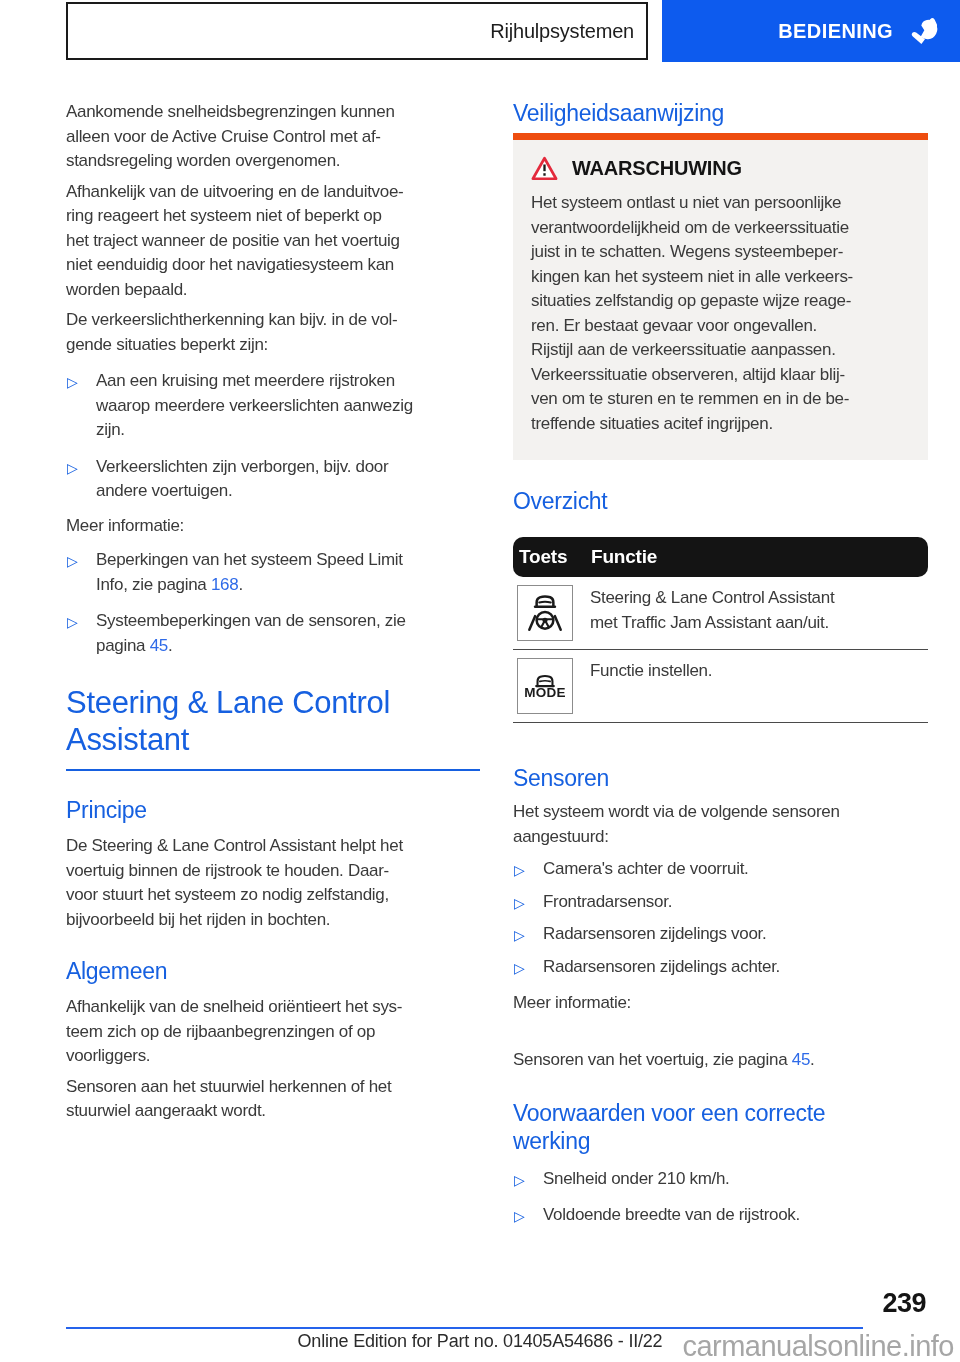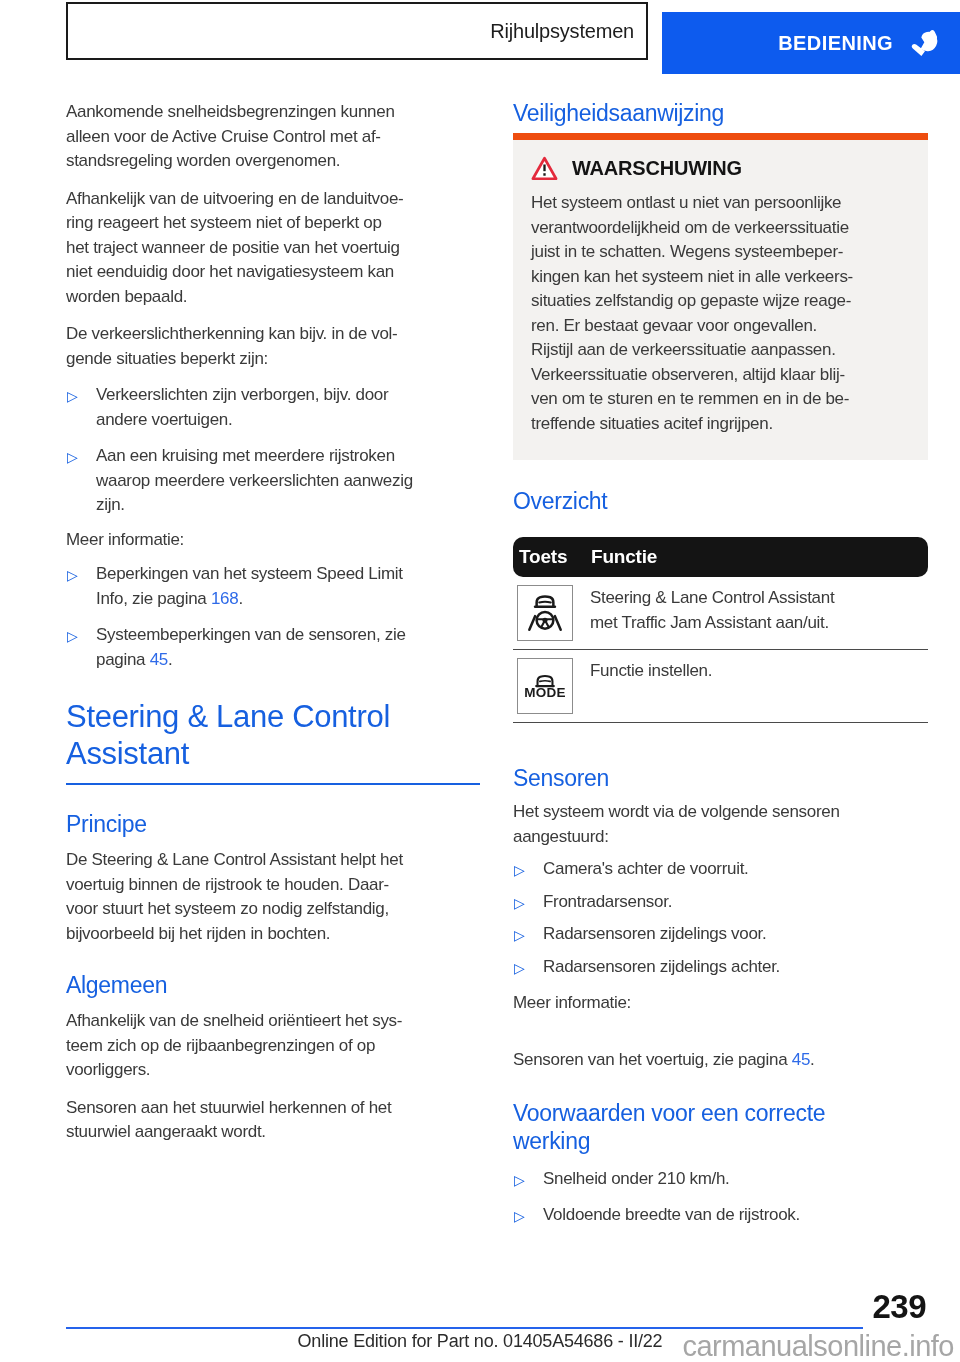--- a/index.html
+++ b/index.html
@@ -4,39 +4,39 @@
 <style>
   html,body{margin:0;padding:0;}
   body{width:960px;height:1362px;background:#ffffff;font-family:"Liberation Sans",sans-serif;color:#3a3a3a;position:relative;overflow:hidden;}
   .page{position:relative;width:960px;height:1362px;background:#ffffff;}
 
   
   .hdr-box{position:absolute;left:66px;top:2px;width:582px;height:58px;background:#fff;
     border:2px solid #1a1a1a;box-sizing:border-box;display:flex;align-items:center;
     justify-content:flex-end;padding-right:12px;}
   .hdr-breadcrumb{font-size:20px;color:#1d1d1d;letter-spacing:-0.2px;}
-  .hdr-tab{position:absolute;left:662px;top:12px;width:298px;height:62px;background:#0d5bee;
+  .hdr-tab{position:absolute;left:662px;top:0;width:298px;height:62px;background:#0d5bee;
     display:flex;align-items:center;justify-content:flex-end;gap:16px;
     padding-right:20px;box-sizing:border-box;cursor:pointer;}
   .hdr-tab-label{color:#ffffff;font-weight:bold;font-size:20px;letter-spacing:0.4px;}
 
   
   .cols{position:absolute;left:66px;top:100px;width:862px;display:flex;gap:33px;}
   .col-l{width:414px;}
   .col-r{width:415px;}
 
   .p{font-size:17px;line-height:24.5px;letter-spacing:-0.3px;white-space:pre-line;margin:0;}
   .h1{font-size:31px;line-height:37px;color:#1660e0;font-weight:400;letter-spacing:-0.3px;
       white-space:pre-line;margin:0;}
   .h2{font-size:23px;line-height:27px;color:#1660e0;font-weight:400;letter-spacing:-0.3px;
       white-space:pre-line;margin:0;}
   .h3{font-size:23px;line-height:27px;color:#5d96f0;font-weight:400;letter-spacing:-0.3px;margin:0;}
   .title-rule{height:2px;background:#1660e0;margin-top:11px;}
 
-  .mt8{margin-top:8px}.mt10{margin-top:10px}.mt12{margin-top:12px}.mt13{margin-top:13px}
+  .mt8{margin-top:8px}.mt10{margin-top:10px}.mt12{margin-top:12px}.mt13{margin-top:6px}
   .mt18{margin-top:6px}.mt20{margin-top:20px}.mt22{margin-top:22px}.mt26{margin-top:26px}
   .mt28{margin-top:28px}.mt42{margin-top:42px}
 
   .bullet{position:relative;padding-left:30px;font-size:17px;line-height:24.5px;
     letter-spacing:-0.3px;}
   .bullet .marker{position:absolute;left:1px;top:1px;color:#1660e0;font-size:14px;}
   .bullet .marker::before{content:"▷";}
   .btext{white-space:pre-line;}
   .plink{color:#2e6ae8;text-decoration:none;cursor:pointer;}
 
@@ -50,21 +50,21 @@
     font-weight:bold;font-size:19px;letter-spacing:-0.2px;border-radius:10px;}
   .t-head .c1{width:72px;padding-left:6px;}
   .t-row{display:flex;align-items:flex-start;padding:8px 0;border-bottom:1px solid #4a4a4a;}
   .icon-box{width:56px;height:56px;border:1px solid #8c8c8c;box-sizing:border-box;background:#fff;
     display:flex;flex-direction:column;align-items:center;justify-content:center;margin-left:4px;}
   .mode-label{font-size:13.5px;font-weight:bold;color:#1a1a1a;letter-spacing:0.2px;margin-top:-3px;}
   .t-text{margin-left:17px;font-size:17px;line-height:24.5px;letter-spacing:-0.3px;
     white-space:pre-line;padding-top:1px;}
 
   
-  .pagenum{position:absolute;top:1288px;right:34px;font-size:33px;font-weight:bold;
+  .pagenum{position:absolute;top:1288px;right:34px;font-size:27px;font-weight:bold;
     color:#141414;letter-spacing:-0.5px;}
   .footline{position:absolute;left:66px;top:1327px;width:797px;height:2px;background:#2563eb;}
   .edition{position:absolute;left:0;top:1331px;width:960px;text-align:center;font-size:18px;
     color:#2b2b2b;letter-spacing:-0.2px;}
   .watermark{position:absolute;right:6px;top:1330px;font-size:29px;color:#a6a6a6;
     letter-spacing:-0.5px;cursor:pointer;}
 </style>
 </head>
 <body>
 
@@ -95,28 +95,28 @@
       <p class="p mt13">Afhankelijk van de uitvoering en de landuitvoe-
 ring reageert het systeem niet of beperkt op
 het traject wanneer de positie van het voertuig
 niet eenduidig door het navigatiesysteem kan
 worden bepaald.</p>
       <p class="p mt13">De verkeerslichtherkenning kan bijv. in de vol-
 gende situaties beperkt zijn:</p>
 
       <div class="bullet mt12">
         <span class="marker"></span>
-        <span class="btext">Verkeerslichten zijn verborgen, bijv. door
-andere voertuigen.</span>
-      </div>
-      <div class="bullet mt12">
-        <span class="marker"></span>
         <span class="btext">Aan een kruising met meerdere rijstroken
 waarop meerdere verkeerslichten aanwezig
 zijn.</span>
+      </div>
+      <div class="bullet mt12">
+        <span class="marker"></span>
+        <span class="btext">Verkeerslichten zijn verborgen, bijv. door
+andere voertuigen.</span>
       </div>
 
       <p class="p mt10">Meer informatie:</p>
 
       <div class="bullet mt10">
         <span class="marker"></span>
         <span class="btext"><span>Beperkingen van het systeem Speed Limit
 Info, zie pagina </span><a class="plink">168</a><span>.</span></span>
       </div>
       <div class="bullet mt12">

